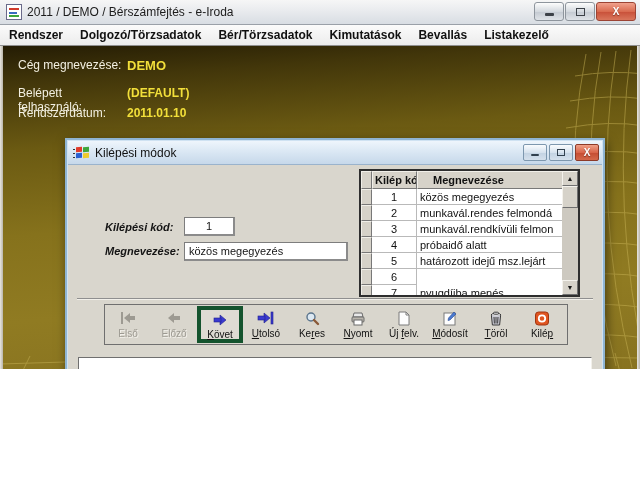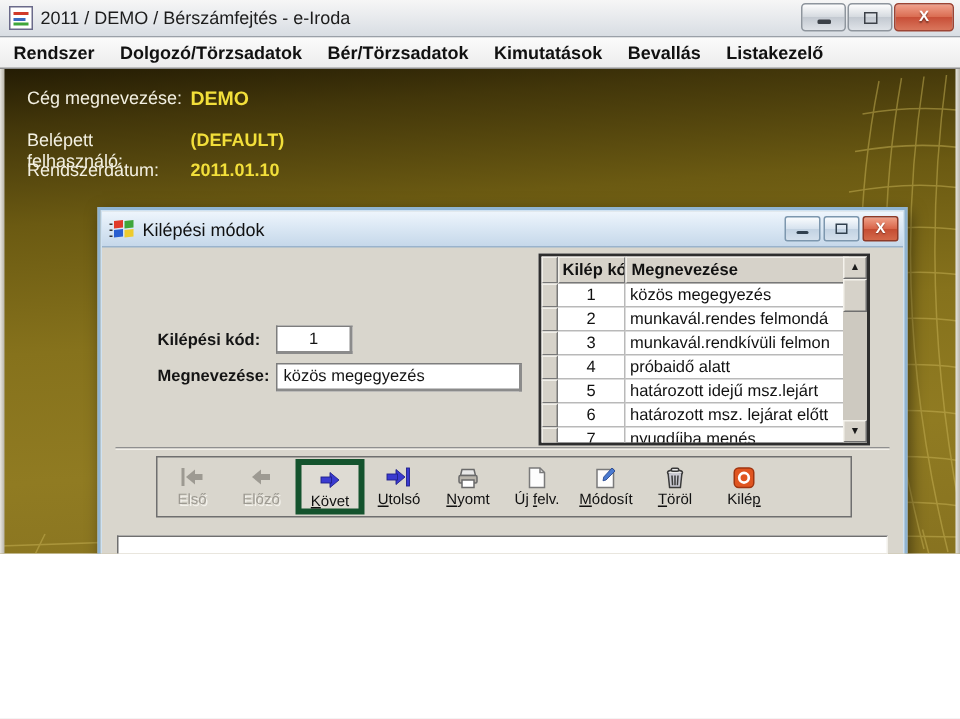--- a/index.html
+++ b/index.html
@@ -62,21 +62,21 @@
   .dlg-btns { position:absolute; right:3px; top:3px; display:flex; gap:2px; }
   .dbtn { width:24px; height:17px; border:1px solid #7d97ae; border-radius:2px;
     background:linear-gradient(180deg,#fafcfe,#d6e2ee 50%,#c2d2e2 51%,#d4e0ec);
     display:flex; align-items:center; justify-content:center; color:#31404e; }
   .dbtn.close { background:linear-gradient(180deg,#efa088,#d9654a 50%,#c44c32 51%,#d4684a); border-color:#8d3a28; }
   .dbtn .glyph-min { width:8px; height:2px; margin-top:5px; background:#31404e; }
   .dbtn .glyph-max { width:8px; height:7px; border-width:1.5px; border-color:#31404e; }
   .dlg-client { position:absolute; left:1px; top:26px; width:534px; height:209px; background:#d9d6cd; }
 
   
-  .fld-label { position:absolute; font-size:11px; font-weight:bold; color:#141414; }
+  .fld-label { position:absolute; font-size:11px; font-weight:bold; color:#141414;font-style:italic; }
   .fld { position:absolute; height:19px; background:#fff; border:1px solid #7d7d7d;
     border-right:2px solid #8b8b8b; border-bottom:2px solid #8b8b8b;
     font-family:"Liberation Sans",sans-serif; font-size:11px; color:#141414; padding:0 4px; }
   .fld.code { text-align:center; }
 
   
   .grid { position:absolute; left:291px; top:3px; width:221px; height:128px;
     border:2px solid #2e2e2e; background:#fff; overflow:hidden; }
   .grid-scroll { position:absolute; right:0; top:0; width:16px; height:124px; background:#cdc9c0; }
   .sb-btn { position:absolute; left:0; width:16px; height:15px; background:#d6d2c9;
@@ -88,21 +88,21 @@
   .grid-inner { position:absolute; left:0; top:0; width:205px; }
   .grid-row { display:flex; height:16px; }
   .grid-row.head { height:18px; }
   .gc { border-right:1px solid #b9b9b9; border-bottom:1px solid #b9b9b9; overflow:hidden; white-space:nowrap; }
   .gc.gutter { width:11px; background:#d6d2c9; border:1px solid; border-color:#f1efe9 #787878 #787878 #f1efe9; }
   .gc.code { width:45px; font-size:11px; color:#111; text-align:center; line-height:16px; }
   .gc.name { width:149px; font-size:11px; color:#111; line-height:16px; padding-left:3px; }
   .head .gc { background:#d6d2c9; font-weight:bold; font-size:11px; line-height:17px;
     border:1px solid; border-color:#f1efe9 #787878 #787878 #f1efe9; color:#111; }
   .head .gc.code { width:45px; text-align:left; padding-left:2px; }
-  .head .gc.name { width:149px; padding-left:3px; }
+  .head .gc.name { width:149px; padding-left:15px; }
 
   
   .separator { position:absolute; left:9px; top:132px; width:516px; height:2px;
     border-top:1px solid #8f8f8f; border-bottom:1px solid #f2f0ea; }
   .toolbar { position:absolute; left:36px; top:138px; width:464px; height:41px;
     background:#d9d6cd; border:1px solid #6f6f6f; display:flex; align-items:center; }
   .tbtn { width:46px; height:37px; display:flex; flex-direction:column; align-items:center;
     justify-content:flex-start; padding-top:3px; background:transparent; border:1px solid transparent; }
   .tbtn.focused { border:4px solid #14532d; background:#dedbd3; }
   .tbtn .ico { height:16px; display:flex; align-items:center; justify-content:center; }
@@ -264,21 +264,20 @@
             <span class="gc name">próbaidő alatt</span>
           </div>
           <div class="grid-row">
             <span class="gc gutter"></span>
             <span class="gc code">5</span>
             <span class="gc name">határozott idejű msz.lejárt</span>
           </div>
           <div class="grid-row">
             <span class="gc gutter"></span>
             <span class="gc code">6</span>
-            <span class="gc name">határozott msz. lejárat előtt</span>
           </div>
           <div class="grid-row">
             <span class="gc gutter"></span>
             <span class="gc code">7</span>
             <span class="gc name">nyugdíjba menés</span>
           </div>
         </div>
         <div class="grid-scroll">
           <span class="sb-btn sb-up">▲</span>
           <span class="sb-thumb"></span>
@@ -333,20 +332,29 @@
                 <g fill="#3a3ad0" stroke="#20208a" stroke-width="0.6">
                   <polygon points="13,7 7,2 7,12"></polygon>
                   <rect x="1" y="5" width="7" height="4"></rect>
                   <rect x="14" y="1" width="2" height="12"></rect>
                 </g>
               </svg>
           </span>
           <span class="lbl"><span></span><span class="u">U</span><span>tolsó</span></span>
         </span>
 
+        <span class="tbtn">
+          <span class="ico">
+            <svg width="16" height="15">
+                <circle cx="7" cy="6" r="4" fill="#dce8f2" stroke="#5a748c" stroke-width="1.4"></circle>
+                <line x1="10" y1="9" x2="14" y2="13" stroke="#8a5a38" stroke-width="2.4" stroke-linecap="round"></line>
+              </svg>
+          </span>
+          <span class="lbl"><span>Ke</span><span class="u">r</span><span>es</span></span>
+        </span>
 
         <span class="tbtn">
           <span class="ico">
             <svg width="16" height="15">
                 <polygon points="4,2 12,2 13,6 3,6" fill="#e8e8e8" stroke="#6a6a6a"></polygon>
                 <rect x="2" y="6" width="12" height="5" rx="1" fill="#b9b5ac" stroke="#6a6a6a"></rect>
                 <rect x="4" y="9" width="8" height="5" fill="#fff" stroke="#6a6a6a"></rect>
               </svg>
           </span>
           <span class="lbl"><span></span><span class="u">N</span><span>yomt</span></span>

